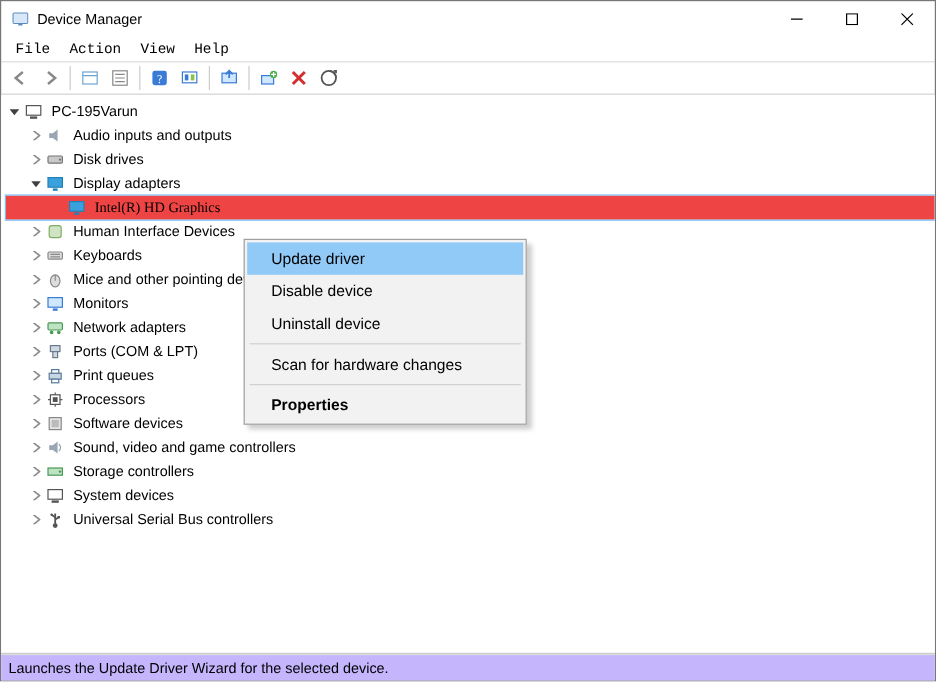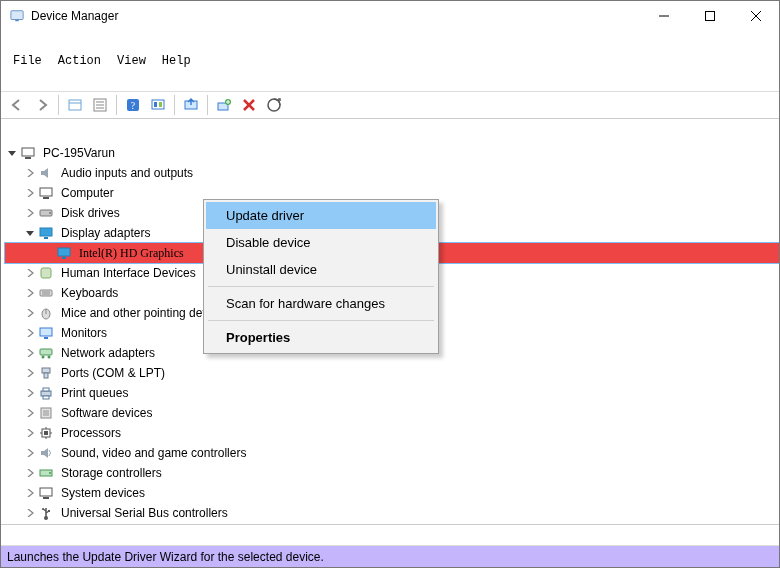--- a/index.html
+++ b/index.html
@@ -1,17 +1,17 @@
 <!DOCTYPE html>
 <html><head>
 <meta charset="utf-8">
 <style>
   * { box-sizing: border-box; }
   html, body { margin: 0; padding: 0; font-family: "Segoe UI", Tahoma, sans-serif; font-size: 12px; color: #000; background: #fff; }
-  .window { width: 780px; height: 568px; border: 1px solid #777; display: flex; flex-direction: column; position: relative; gap: 20px; }
+  .window { width: 780px; height: 568px; border: 1px solid #777; display: flex; flex-direction: column; position: relative; }
   
   .titlebar { height: 30px; display: flex; align-items: center; padding: 0 0 0 8px; }
   .titlebar .icon { width: 16px; height: 16px; margin-right: 6px; display: inline-flex; align-items: center; justify-content: center; }
   .titlebar .title { flex: 1; font-size: 12px; }
   .winbtns { display: flex; height: 30px; }
   .winbtn { width: 46px; display: flex; align-items: center; justify-content: center; }
   .winbtn svg { stroke: #000; }
   
   .menubar { height: 20px; display: flex; align-items: center; padding: 0 4px; font-family: Liberation Mono, monospace; }
   .menubar .menuitem { padding: 2px 8px; }
@@ -182,37 +182,20 @@
             </span>
         <span class="devicon">
               <svg width="16" height="16">
                 <path d="M3 6 L6 6 L10 3 L10 13 L6 10 L3 10 Z" fill="#9aa6b2"></path>
               </svg>
             </span>
         <span class="label">Audio inputs and outputs</span>
       </div>
         </div>
 
-      <div class="node">
-          <div class="row">
-        <span class="indent"></span>
-        <span class="expander">
-              <svg width="8" height="8">
-                <path d="M2 0 L7 4 L2 8" fill="none" stroke="#888" stroke-width="1.3"></path>
-              </svg>
-            </span>
-        <span class="devicon">
-              <svg width="16" height="16">
-                <rect x="2" y="3" width="12" height="8" fill="none" stroke="#555"></rect>
-                <rect x="5" y="12" width="6" height="2" fill="#555"></rect>
-              </svg>
-            </span>
-        <span class="label">Computer</span>
-      </div>
-        </div>
 
       <div class="node">
           <div class="row">
         <span class="indent"></span>
         <span class="expander">
               <svg width="8" height="8">
                 <path d="M2 0 L7 4 L2 8" fill="none" stroke="#888" stroke-width="1.3"></path>
               </svg>
             </span>
         <span class="devicon">
@@ -377,38 +360,20 @@
               </svg>
             </span>
         <span class="devicon">
               <svg width="16" height="16">
                 <rect x="3" y="6" width="10" height="5" fill="#c9d6e3" stroke="#5a7a9a"></rect>
                 <rect x="5" y="3" width="6" height="3" fill="#fff" stroke="#5a7a9a"></rect>
                 <rect x="5" y="11" width="6" height="3" fill="#fff" stroke="#5a7a9a"></rect>
               </svg>
             </span>
         <span class="label">Print queues</span>
-      </div>
-        </div>
-
-      <div class="node">
-          <div class="row">
-        <span class="indent"></span>
-        <span class="expander">
-              <svg width="8" height="8">
-                <path d="M2 0 L7 4 L2 8" fill="none" stroke="#888" stroke-width="1.3"></path>
-              </svg>
-            </span>
-        <span class="devicon">
-              <svg width="16" height="16">
-                <rect x="3" y="3" width="10" height="10" fill="#e4e4e4" stroke="#888"></rect>
-                <rect x="5" y="5" width="6" height="6" fill="#bbb"></rect>
-              </svg>
-            </span>
-        <span class="label">Software devices</span>
       </div>
         </div>
 
       <div class="node">
           <div class="row">
         <span class="indent"></span>
         <span class="expander">
               <svg width="8" height="8">
                 <path d="M2 0 L7 4 L2 8" fill="none" stroke="#888" stroke-width="1.3"></path>
               </svg>
@@ -419,20 +384,38 @@
                 <rect x="6" y="6" width="4" height="4" fill="#555"></rect>
                 <g stroke="#555">
                   <line x1="8" y1="2" x2="8" y2="4"></line>
                   <line x1="8" y1="12" x2="8" y2="14"></line>
                   <line x1="2" y1="8" x2="4" y2="8"></line>
                   <line x1="12" y1="8" x2="14" y2="8"></line>
                 </g>
               </svg>
             </span>
         <span class="label">Processors</span>
+      </div>
+        </div>
+
+      <div class="node">
+          <div class="row">
+        <span class="indent"></span>
+        <span class="expander">
+              <svg width="8" height="8">
+                <path d="M2 0 L7 4 L2 8" fill="none" stroke="#888" stroke-width="1.3"></path>
+              </svg>
+            </span>
+        <span class="devicon">
+              <svg width="16" height="16">
+                <rect x="3" y="3" width="10" height="10" fill="#e4e4e4" stroke="#888"></rect>
+                <rect x="5" y="5" width="6" height="6" fill="#bbb"></rect>
+              </svg>
+            </span>
+        <span class="label">Software devices</span>
       </div>
         </div>
 
       <div class="node">
           <div class="row">
         <span class="indent"></span>
         <span class="expander">
               <svg width="8" height="8">
                 <path d="M2 0 L7 4 L2 8" fill="none" stroke="#888" stroke-width="1.3"></path>
               </svg>

